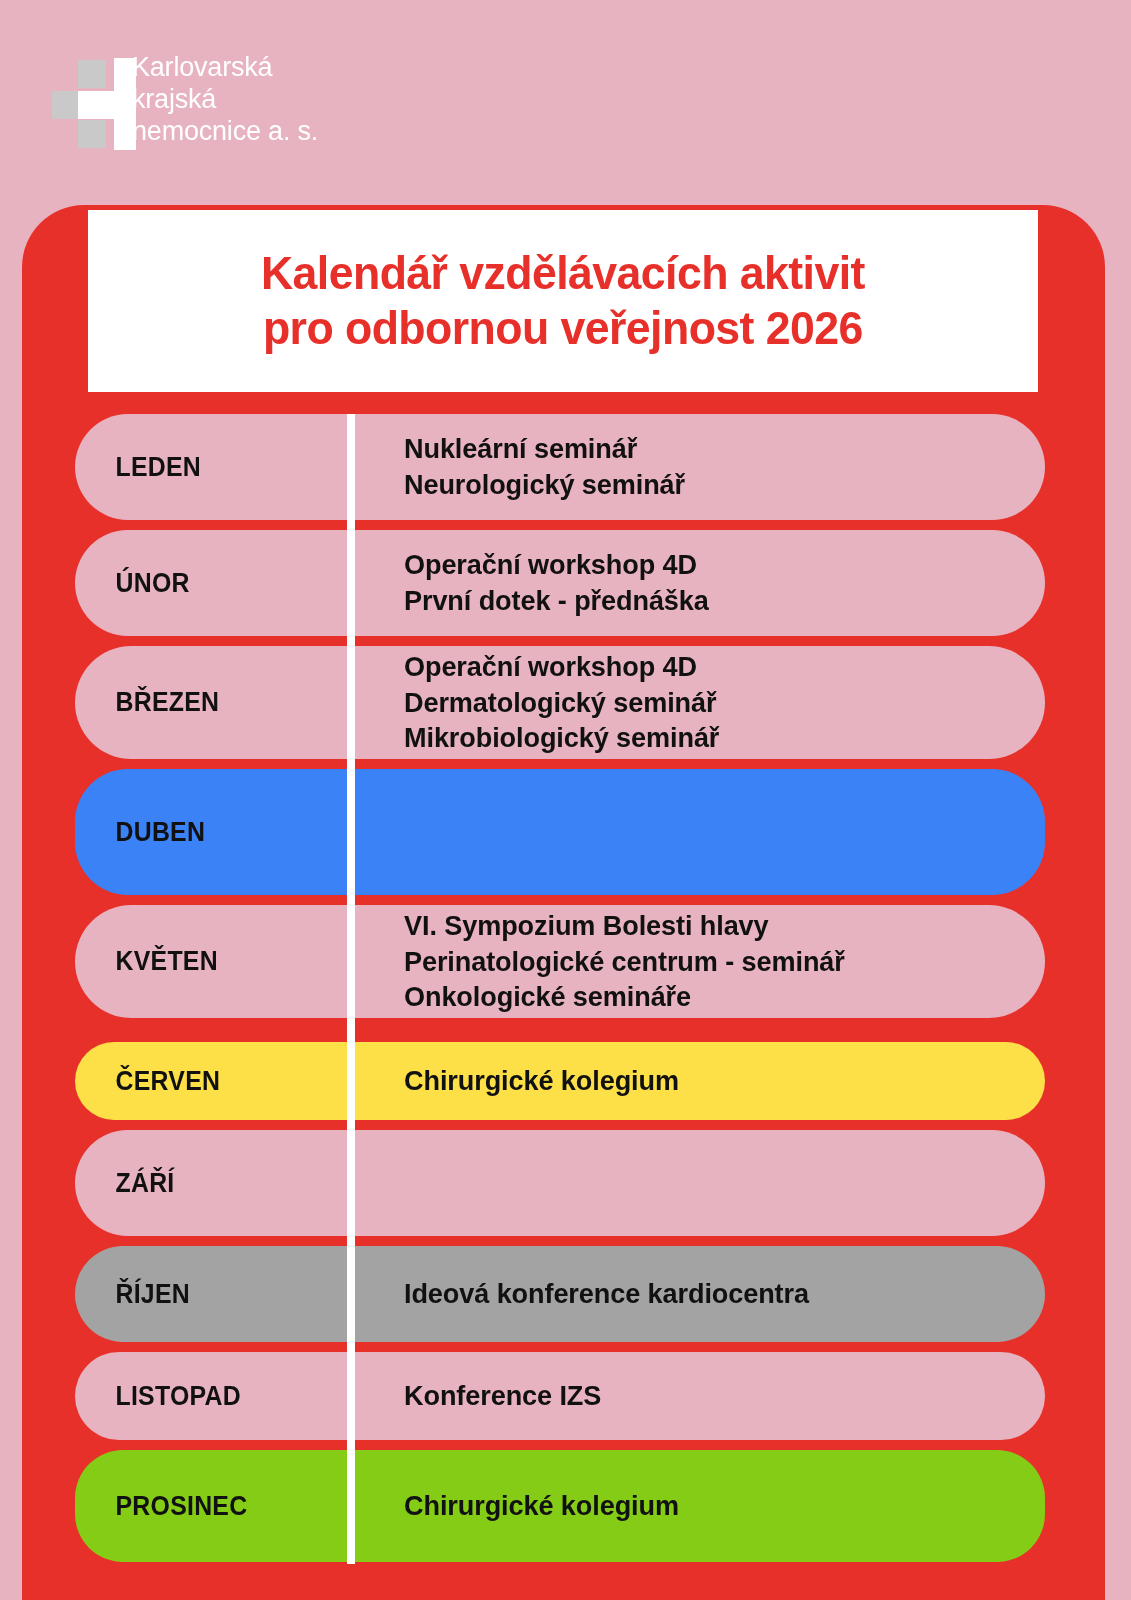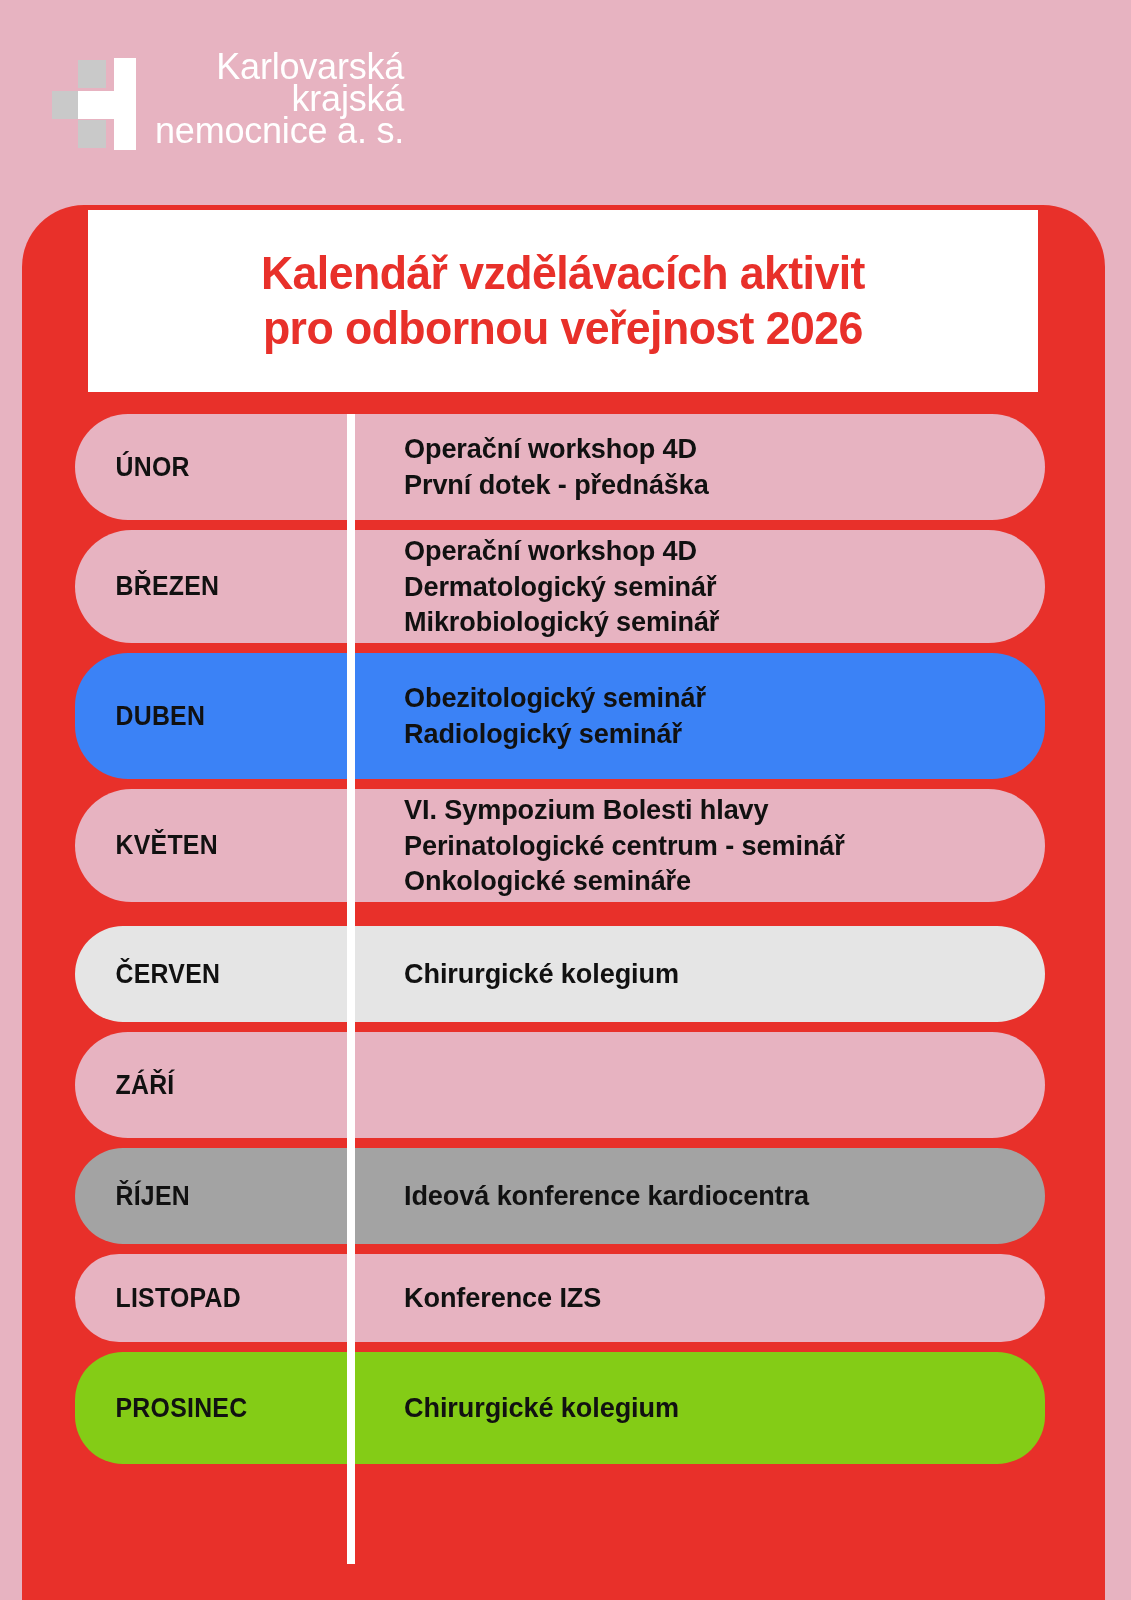--- a/index.html
+++ b/index.html
@@ -25,29 +25,28 @@
   }
   #logo-mark {
     position: absolute;
     left: 0;
     top: 3px;
     width: 96px;
     height: 92px;
   }
   #logo-wordmark {
     position: absolute;
-    left: 103px;
+    left: 80px;
     top: -4px;
     color: #ffffff;
-    font-size: 36px;
+    font-size: 27px;
     line-height: 32px;
     font-weight: 400;
     letter-spacing: -0.2px;
     white-space: pre-line;
-    text-align: right;
   }
 
   
   #red-panel {
     position: absolute;
     left: 22px;
     top: 205px;
     width: 1083px;
     height: 1400px;
     background: #e8302a;
@@ -150,51 +149,54 @@
 <div id="red-panel"></div>
 
 <div id="title-card">
   <div id="title-text">Kalendář vzdělávacích aktivit
 pro odbornou veřejnost 2026</div>
 </div>
 
 <div id="divider"></div>
 
 <div id="rows">
+    <div class="row" style="height: 106px; border-radius: 53px; background: rgb(231, 179, 193);">
+      <div class="month-cell">LEDEN</div>
+      <div class="events-cell">
+        <div class="event-line">Nukleární seminář</div>
+        <div class="event-line">Neurologický seminář</div>
+      </div>
+    </div>
     <div class="row" style="height: 106px; border-radius: 53px; background: rgb(231, 179, 193); justify-content: center;">
       <div class="month-cell">ÚNOR</div>
       <div class="events-cell">
         <div class="event-line">Operační workshop 4D</div>
         <div class="event-line">První dotek - přednáška</div>
       </div>
     </div>
     <div class="row" style="height: 113px; border-radius: 56.5px; background: rgb(231, 179, 193);">
       <div class="month-cell">BŘEZEN</div>
       <div class="events-cell">
         <div class="event-line">Operační workshop 4D</div>
         <div class="event-line">Dermatologický seminář</div>
         <div class="event-line">Mikrobiologický seminář</div>
       </div>
     </div>
     <div class="row" style="height: 126px; border-radius: 53px; background: #3b82f6;">
       <div class="month-cell">DUBEN</div>
-      <div class="events-cell">
-        <div class="event-line">Obezitologický seminář</div>
-        <div class="event-line">Radiologický seminář</div>
-      </div>
     </div>
     <div class="row" style="height: 113px; border-radius: 56.5px; background: rgb(231, 179, 193);">
       <div class="month-cell">KVĚTEN</div>
       <div class="events-cell">
         <div class="event-line">VI. Sympozium Bolesti hlavy</div>
         <div class="event-line">Perinatologické centrum - seminář</div>
         <div class="event-line">Onkologické semináře</div>
       </div>
     </div>
-    <div class="row" style="height: 96px; border-radius: 48px; background: #e5e5e5; margin-top: 24px;">
+    <div class="row" style="height: 78px; border-radius: 48px; background: #fde047; margin-top: 24px;">
       <div class="month-cell">ČERVEN</div>
       <div class="events-cell">
         <div class="event-line">Chirurgické kolegium</div>
       </div>
     </div>
     <div class="row" style="height: 106px; border-radius: 53px; background: rgb(231, 179, 193);">
       <div class="month-cell">ZÁŘÍ</div>
     </div>
     <div class="row" style="height: 96px; border-radius: 48px; background: #a3a3a3;">
       <div class="month-cell">ŘÍJEN</div>

